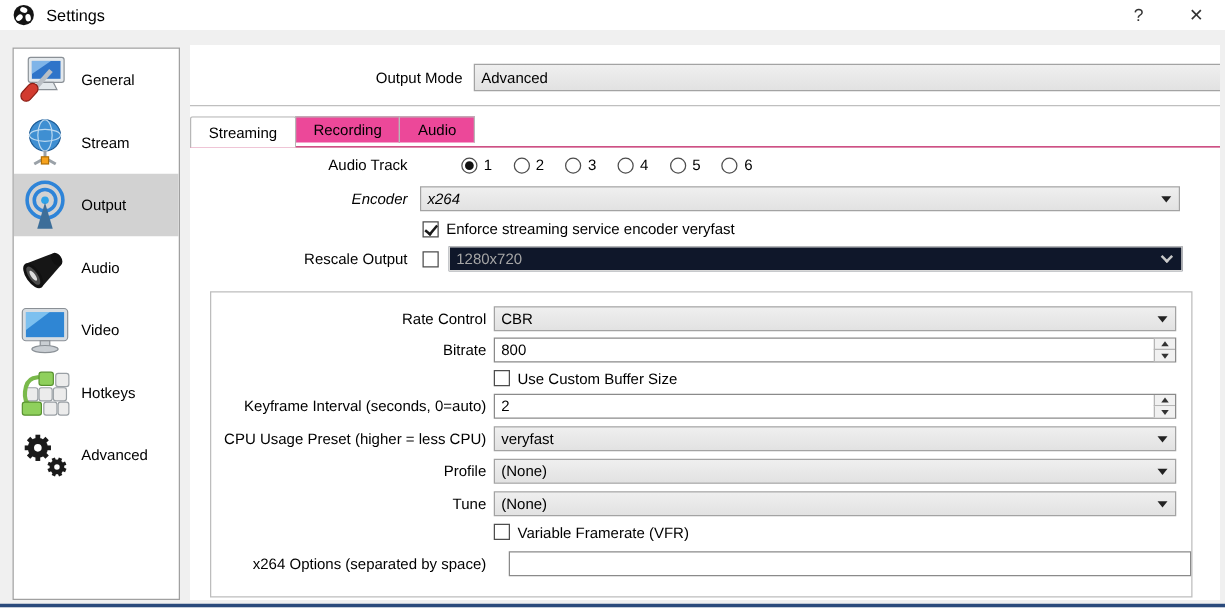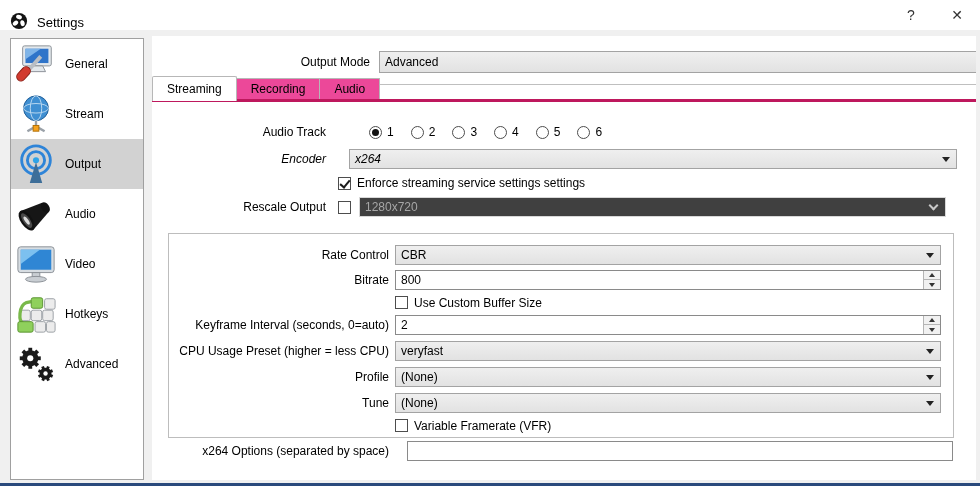--- a/index.html
+++ b/index.html
@@ -2,54 +2,54 @@
 <html><head>
 <meta charset="utf-8">
 <style>
   * { box-sizing: border-box; margin: 0; padding: 0; }
   html,body { width:980px; height:486px; }
   body {
     position:relative; background:#f0f0f0; overflow:hidden;
     font-family:"Liberation Sans", sans-serif; font-size:12px; color:#000;
   }
   
-  .titlebar { position:absolute; top:0; left:0; right:0; height:30px; background:#fff;
-    display:flex; align-items:flex-end; }
+  .titlebar { position:absolute; top:0; left:0; right:0; height:24px; background:#fff;
+    display:flex; align-items:center; }
   .titlebar .logo { width:18px; height:18px; margin-left:10px; }
   .titlebar .title { margin-left:9px; font-size:13px; }
   .tb-spacer { flex:1; }
   .tb-btn { width:46px; height:30px; line-height:30px; text-align:center; font-size:14px; color:#333; cursor:default; }
   
   .sidebar { position:absolute; left:10px; top:38px; width:134px; height:442px;
     background:#fff; border:1px solid #a0a0a0; overflow:hidden; }
   .side-item { height:50px; display:flex; align-items:center; padding-left:3px; }
   .side-item.selected { background:#d2d2d2; }
   .side-item .ic { width:44px; height:46px; flex:none; display:flex; align-items:center; justify-content:center; }
   .side-item .lab { margin-left:7px; }
   
   .panel { position:absolute; left:152px; top:36px; width:824px; height:444px; background:#fff; }
   .om-row { position:absolute; top:12px; left:0; width:100%; height:27px; display:flex; align-items:center;margin-left:44px; }
   .lblcol { width:180px; text-align:right; padding-right:6px; flex:none; }
   .separator { position:absolute; top:48px; left:0; width:100%; border-top:1px solid #bfbfbf; }
   
-  .tabbar { position:absolute; top:41px; left:0; width:100%; height:25px;
-    display:flex; align-items:center; border-bottom:3px solid #be185d; }
+  .tabbar { position:absolute; top:57px; left:0; width:100%; height:25px;
+    display:flex; align-items:flex-start; border-bottom:1px solid #be185d; }
   .tab { height:21px; line-height:20px; padding:0 14px; background:#ec4899;
     border:1px solid #b7b7b7; border-bottom:none; margin-right:-1px; }
   .tab.active { height:25px; line-height:24px; background:#fff; position:relative;
     margin-bottom:-1px; border-radius:2px 2px 0 0; z-index:2; }
   
   .row { position:absolute; left:0; width:100%; display:flex; align-items:center; }
   .ctrl { width:608px; flex:none; position:relative; }
   
   .combo { height:20px; background:linear-gradient(#efefef,#e2e2e2); border:1px solid #a3a3a3;
     line-height:18px; padding-left:5px; position:relative; }
   .combo .caret { position:absolute; right:6px; top:50%; margin-top:-2px; width:0; height:0;
     border-left:4px solid transparent; border-right:4px solid transparent; border-top:5px solid #222; }
-  .combo.disabled { background:#404040; border-color:#d8d8d8; color:#a6a6a6; }
+  .combo.disabled { background:#0f172a; border-color:#d8d8d8; color:#a6a6a6; }
   .combo.disabled .chev { position:absolute; right:8px; top:4px; width:7px; height:7px;
     border-right:2px solid #c9c9c9; border-bottom:2px solid #c9c9c9; transform:rotate(45deg); }
   
   .txtwrap { position:relative; height:20px; }
   input.txt { width:100%; height:20px; border:1px solid #8a8a8a; background:#fff;
     font-family:"Liberation Sans",sans-serif; font-size:12px; padding:0 20px 0 5px; outline:none; }
   input.txt.plain { padding-right:5px; }
   .spincol { position:absolute; right:1px; top:1px; width:17px; height:18px; }
   .spinbtn { height:9px; background:#f1f1f1; border-left:1px solid #b5b5b5;
     display:flex; align-items:center; justify-content:center; }
@@ -59,21 +59,21 @@
   
   .checkbox { width:13px; height:13px; border:1px solid #4d4d4d; background:#fff; position:relative; flex:none; }
   .checkbox.checked::after { content:""; position:absolute; left:3px; top:0; width:4px; height:8px;
     border:solid #1a1a1a; border-width:0 2px 2px 0; transform:rotate(40deg); }
   .cb-lab { margin-left:6px; }
   .radio { width:13px; height:13px; border:1px solid #4d4d4d; border-radius:50%; background:#fff; position:relative; flex:none; }
   .radio.checked::after { content:""; position:absolute; left:2px; top:2px; width:7px; height:7px;
     border-radius:50%; background:#111; }
   .radio-lab { margin-left:5px; margin-right:17px; }
   
-  .groupbox { position:absolute; left:16px; top:197px; width:786px; height:205px;
+  .groupbox { position:absolute; left:16px; top:197px; width:786px; height:245px;
     border:1px solid #bdbdbd; }
   .grow { position:absolute; left:0; width:100%; display:flex; align-items:center; }
   .glbl { width:226px; text-align:right; padding-right:6px; flex:none; }
   .gctrl { width:546px; flex:none; position:relative; }
   
   .bottom-gray { position:absolute; left:0; right:0; bottom:3px; height:3px; background:#f0f0f0; }
   .bottom-strip { position:absolute; left:0; right:0; bottom:0; height:3px; }
   .right-margin { position:absolute; right:0; top:30px; width:4px; bottom:0; background:#f0f0f0; }
 </style>
 </head>
@@ -276,33 +276,33 @@
       <span class="radio-lab">4</span>
       <span class="radio"></span>
       <span class="radio-lab">5</span>
       <span class="radio"></span>
       <span class="radio-lab">6</span>
     </div>
   </div>
 
   <div class="row" style="top:113px; height:20px;font-style:italic;">
     <span class="lblcol">Encoder</span>
-    <div class="ctrl" style="margin-left:17px;">
+    <div class="ctrl" style="margin-left:4px;">
       <div class="combo">
         <span>x264</span>
         <span class="caret"></span>
       </div>
     </div>
   </div>
 
   <div class="row" style="top:140px; height:14px;">
     <span class="lblcol"></span>
     <div style="display:flex; align-items:center; margin-left:6px;">
       <span class="checkbox checked"></span>
-      <span class="cb-lab">Enforce streaming service settings settings</span>
+      <span class="cb-lab">Enforce streaming service encoder veryfast</span>
     </div>
   </div>
 
   <div class="row" style="top:161px; height:20px;">
     <span class="lblcol">Rescale Output</span>
     <div class="ctrl" style="display:flex; align-items:center; margin-left:6px;">
       <span class="checkbox"></span>
       <div class="combo disabled" style="flex:1; margin-left:8px;">
         <span>1280x720</span>
         <span class="chev"></span>

